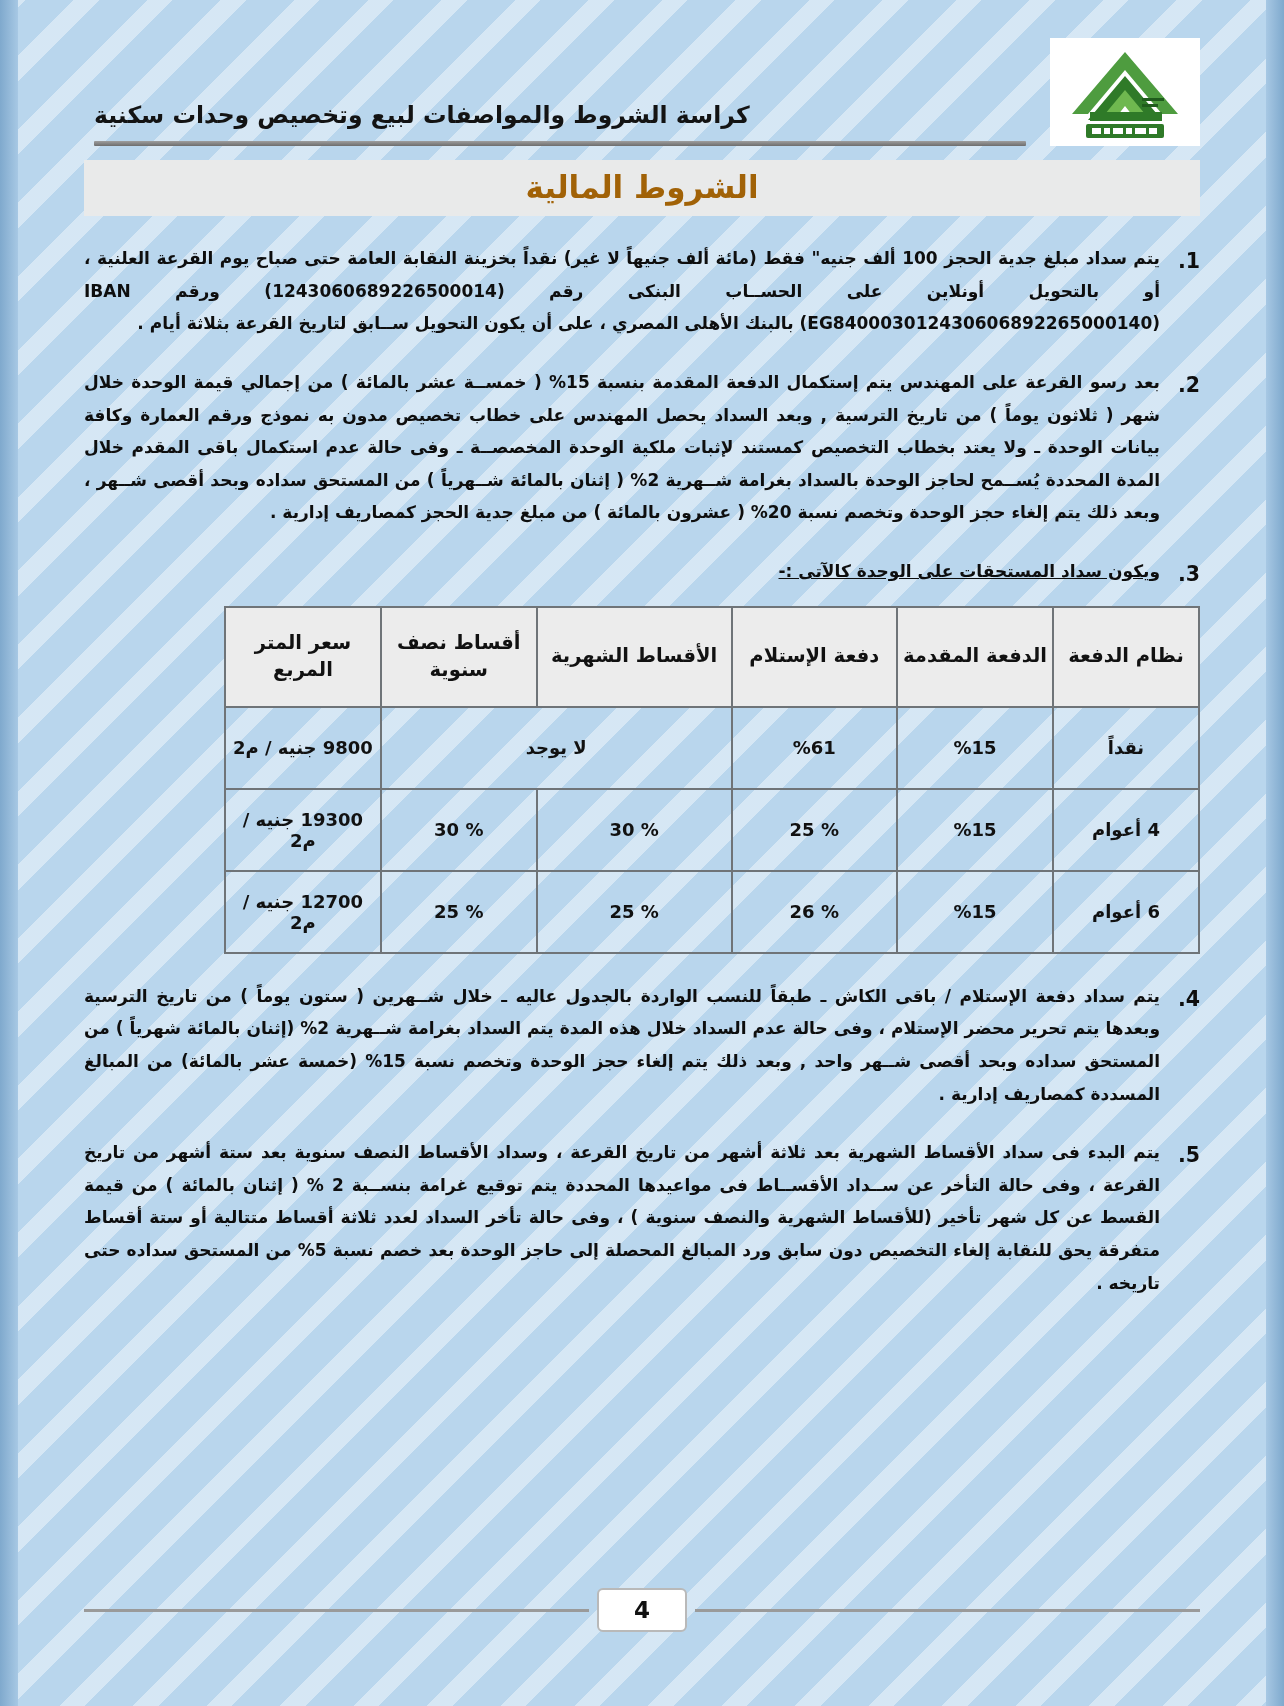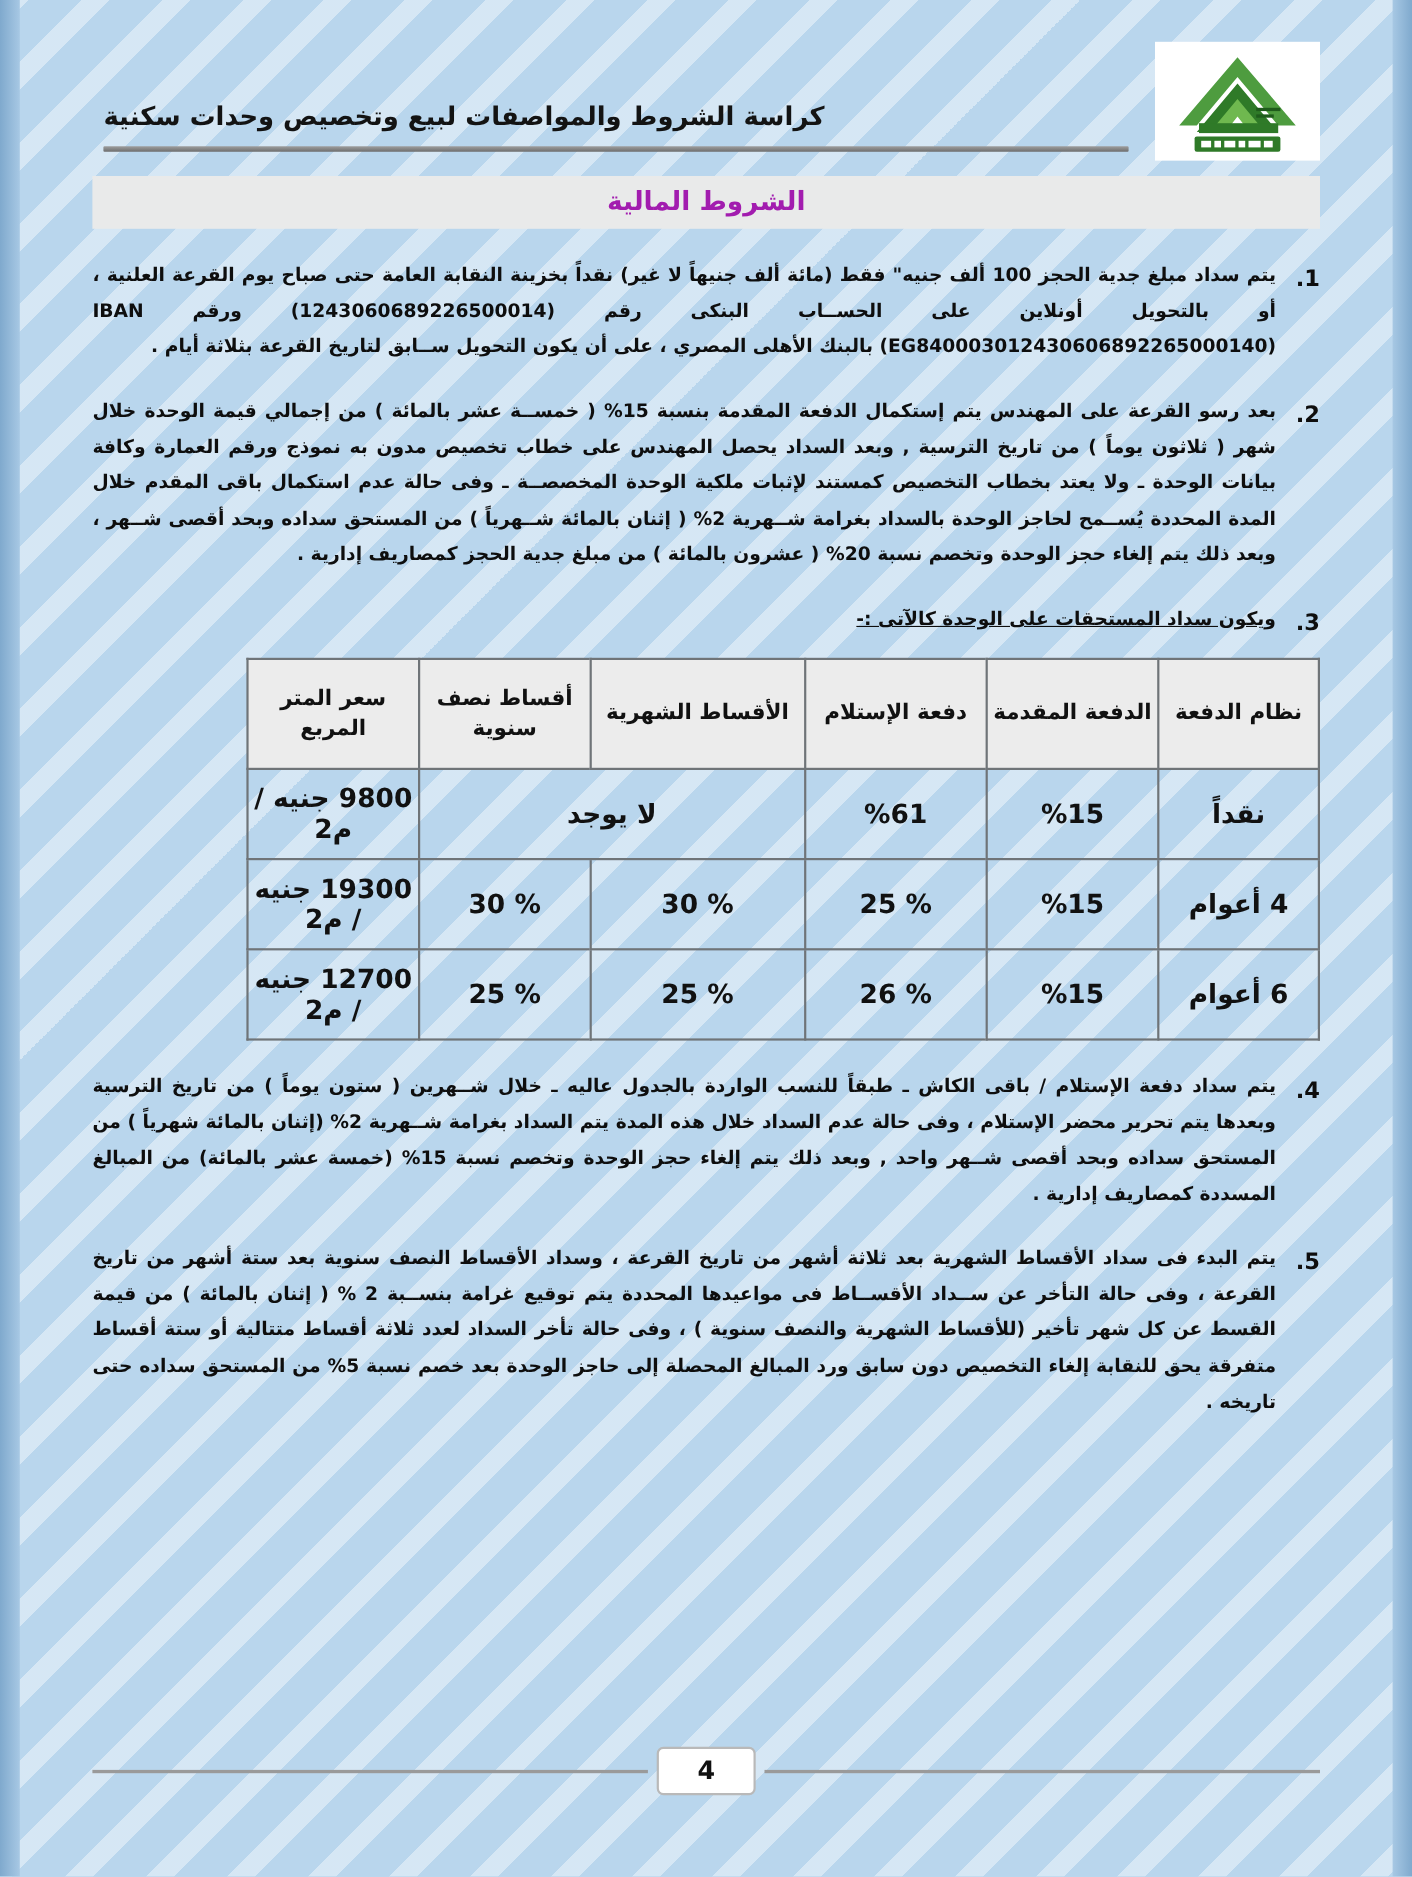--- a/index.html
+++ b/index.html
@@ -34,21 +34,21 @@
 
   #content{
     position:absolute;
     left:0;right:0;top:0;
     padding:0 84px;
     box-sizing:border-box;
   }
 
   
   .header{
-    display:flex;align-items:center;
+    display:flex;align-items:flex-end;
     padding-top:38px;
     gap:24px;
   }
   .logo-box{
     width:150px;height:108px;
     background:#fdfdfd;
     flex:0 0 auto;
     position:relative;
     overflow:hidden;
   }
@@ -77,21 +77,21 @@
   }
 
   
   .section-bar{
     margin-top:14px;
     background:#e9eaea;
     text-align:center;
     padding:9px 0 11px 0;
   }
   .section-bar span{
-    font-size:24px;font-weight:bold;color:#a21caf;
+    font-size:31px;font-weight:bold;color:#a16207;
   }
 
   
   ol.clauses{
     margin:0;padding:0;
     list-style:none;
     counter-reset:clause;
   }
   li.clause{
     position:relative;
@@ -136,21 +136,21 @@
   }
   table.pay thead th{
     background:#ececec;
     height:78px;
     line-height:1.35;
     font-size:19.5px;
   }
   table.pay tbody td{
     background:transparent;
     height:60px;
-    font-size:24px;
+    font-size:18px;
   }
   col.c-sys{width:15%;}
   col.c-dp{width:16%;}
   col.c-del{width:17%;}
   col.c-mon{width:20%;}
   col.c-semi{width:16%;}
   col.c-price{width:16%;}
 
   
   .footer{

